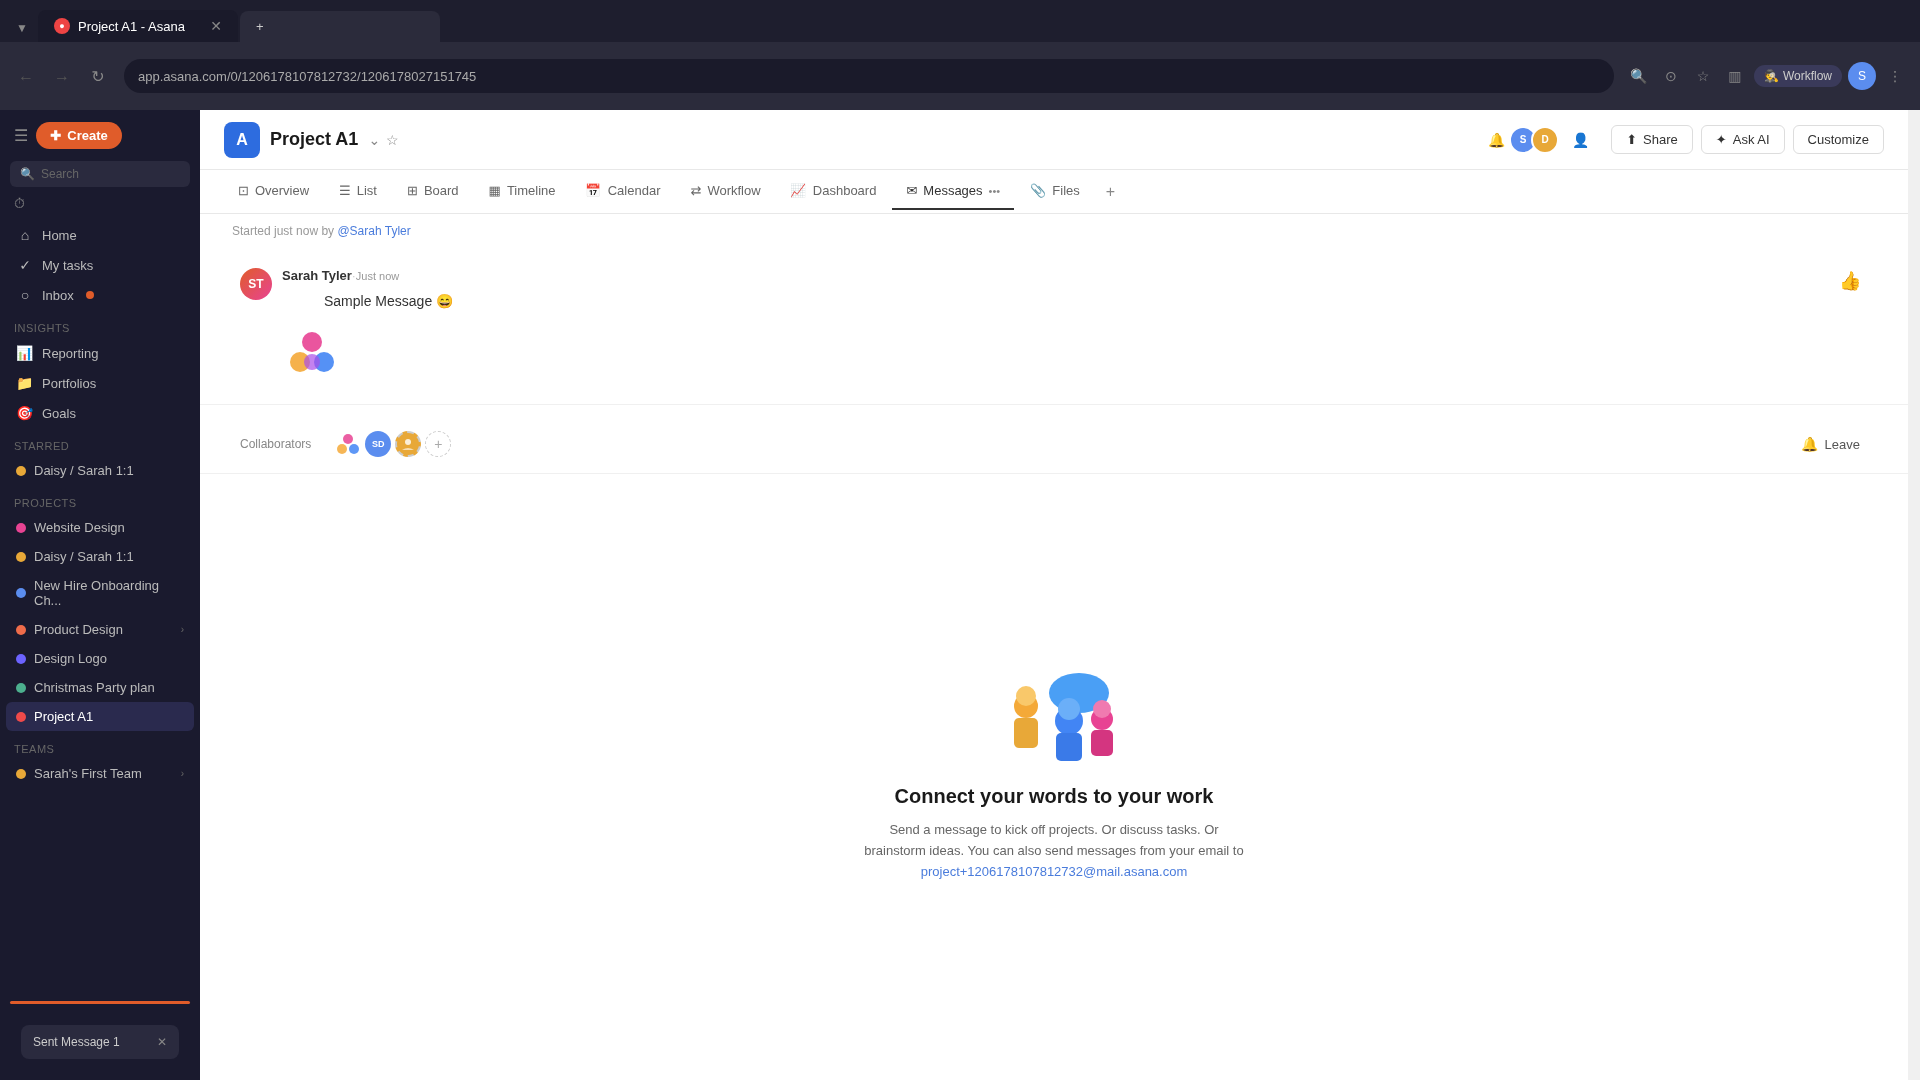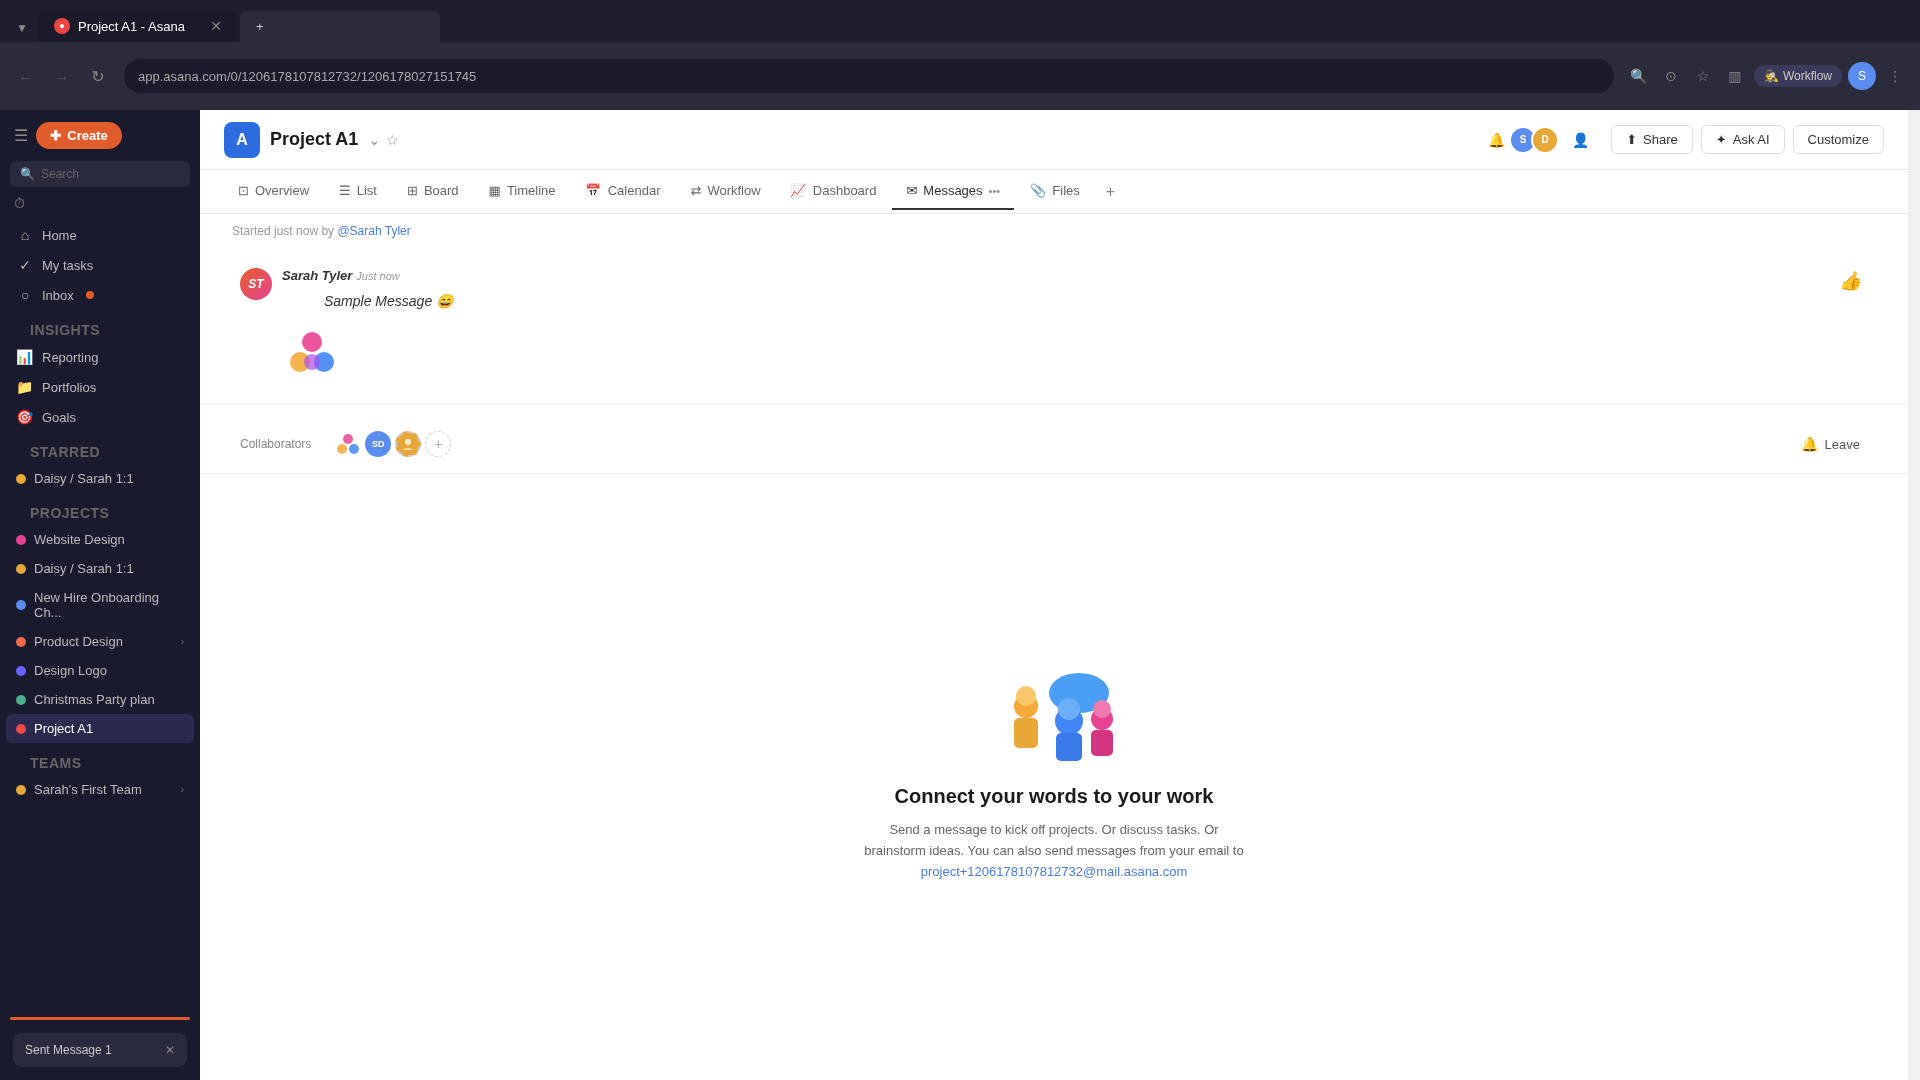--- a/index.html
+++ b/index.html
@@ -24,26 +24,26 @@
     .app-container { display: flex; height: 970px; background: #f5f5f5; }
 
     
     .sidebar { width: 200px; background: #1a1a2e; color: #ccc; display: flex; flex-direction: column; padding: 0; overflow-y: auto; flex-shrink: 0; }
     .sidebar-header { padding: 12px 14px; display: flex; align-items: center; gap: 8px; }
     .hamburger-btn { color: #888; cursor: pointer; font-size: 16px; }
     .create-btn { background: #e05c2a; color: white; border: none; border-radius: 20px; padding: 6px 14px; font-size: 13px; font-weight: 600; cursor: pointer; display: flex; align-items: center; gap: 6px; }
     .sidebar-nav { padding: 0 6px; }
     .sidebar-item { display: flex; align-items: center; gap: 8px; padding: 7px 10px; border-radius: 6px; cursor: pointer; font-size: 13px; color: #bbb; }
     .sidebar-item .icon { font-size: 14px; width: 18px; text-align: center; }
-    .sidebar-section-title { padding: 12px 14px 4px; font-size: 14px; font-weight: 700; color: #666; text-transform: uppercase; letter-spacing: 0.5px; margin-left: 16px; }
+    .sidebar-section-title { padding: 12px 14px 4px; font-size: 11px; font-weight: 400; color: #666; text-transform: uppercase; letter-spacing: 0.5px; }
     .sidebar-item.active { background: #2a2a4e; color: #fff; }
     .project-dot { width: 10px; height: 10px; border-radius: 50%; flex-shrink: 0; }
     .sidebar-item .chevron { margin-left: auto; font-size: 10px; color: #666; }
     .sidebar-footer { margin-top: auto; }
-    .sent-notification { background: #2a2a3e; margin: 13px; border-radius: 8px; padding: 10px 12px; display: flex; align-items: center; justify-content: space-between; font-size: 12px; color: #ccc; }
+    .sent-notification { background: #2a2a3e; margin: 21px; border-radius: 8px; padding: 10px 12px; display: flex; align-items: center; justify-content: space-between; font-size: 12px; color: #ccc; }
     .sent-notification .close-btn { color: #888; cursor: pointer; }
 
     
     .main-content { flex: 1; display: flex; flex-direction: column; background: #fff; overflow: hidden; }
 
     
     .project-header { background: #fff; border-bottom: 1px solid #e8e8e8; padding: 0 24px; display: flex; align-items: center; justify-content: space-between; height: 60px; flex-shrink: 0; }
     .project-header-left { display: flex; align-items: center; gap: 10px; }
     .project-icon { width: 36px; height: 36px; background: #2d6cdf; border-radius: 8px; display: flex; align-items: center; justify-content: center; color: white; font-weight: 700; font-size: 16px; }
     .project-title { font-size: 18px; font-weight: 600; color: #1a1a1a; }
@@ -325,21 +325,21 @@
       <div class="tab-add">+</div>
     </div>
 
     <div class="messages-area">
 
       <div style="padding:10px 32px;font-size:12px;color:#999;">
         Started just now by <a href="#" style="color:#4a7cdc;text-decoration:none;">@Sarah Tyler</a>
       </div>
 
       <div class="message-thread">
-        <div style="display:flex;align-items:flex-start;gap:10px;position:relative;font-style:italic;">
+        <div style="display:flex;align-items:flex-start;gap:10px;position:relative;">
           <div class="message-avatar" style="background:linear-gradient(135deg,#e05c2a,#e84393);">ST</div>
           <div style="flex:1;">
             <div class="message-header">
               <span class="message-author">Sarah Tyler</span>
               <span style="color:#ccc;font-size:12px;">·</span>
               <span class="message-time">Just now</span>
             </div>
             <div class="message-body">
               <span>Sample Message 😄</span>
             </div>

